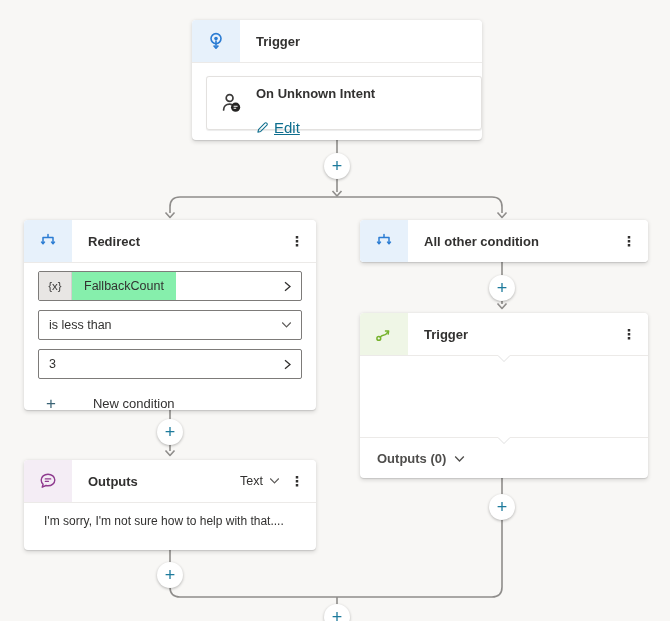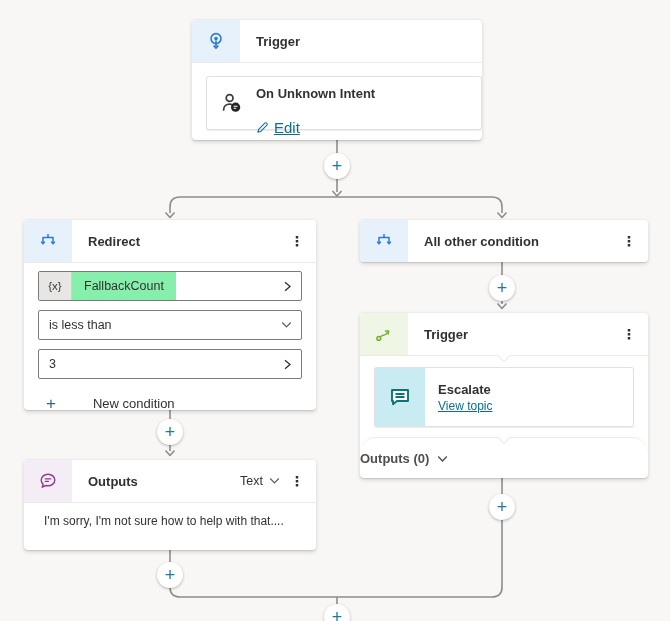--- a/index.html
+++ b/index.html
@@ -35,21 +35,21 @@
   .row-chev{padding-right:9px;display:flex;align-items:center;}
   .row-text{padding-left:10px;white-space:nowrap;}
   .new-cond{display:flex;align-items:center;gap:13px;margin:13px 0 0 8px;height:22px;cursor:pointer;}
   .new-cond .plus-glyph{color:#3a6375;font-size:17px;line-height:1;font-weight:400;}
   .new-cond .nc-label{font-size:13px;color:#323130;margin-left:24px;}
   .msg-body{position:absolute;left:20px;right:8px;top:54px;font-size:12px;color:#323130;white-space:nowrap;overflow:hidden;}
   .redir-card{left:14px;top:54px;width:258px;height:58px;}
   .redir-icon-cell{width:50px;align-self:stretch;background:#c9ecf2;display:flex;align-items:center;justify-content:center;flex:none;}
   .redir-texts{display:flex;flex-direction:column;gap:2px;margin-left:13px;}
   .outputs-row{position:absolute;left:0;right:0;top:124px;height:41px;border-top:1px solid #eceae8;
-        display:flex;align-items:center;gap:8px;cursor:pointer;border-radius:16px;}
+        display:flex;align-items:center;padding-left:17px;gap:8px;cursor:pointer;}
   .outputs-label{font-size:13px;font-weight:700;color:#4f4e4c;}
   .plus-btn{position:absolute;width:26px;height:26px;border-radius:50%;background:#fff;z-index:3;
         box-shadow:0 1px 3px rgba(0,0,0,0.28);display:flex;align-items:center;justify-content:center;cursor:pointer;}
   .plus-btn span{color:#1d7a9c;font-size:18px;line-height:1;font-weight:400;margin-top:-1px;}
   .notch{position:absolute;width:0;height:0;border-left:6px solid transparent;border-right:6px solid transparent;
         border-top:6px solid #fff;z-index:4;filter:drop-shadow(0 1px 0.5px rgba(0,0,0,0.12));}
 </style>
 </head>
 <body>
 
@@ -177,32 +177,20 @@
           <circle cx="4.8" cy="14.4" r="1.9" fill="none" stroke="#76b22d" stroke-width="1.5"></circle>
           <path d="M6.3 13.1 C8.8 9.4 10.4 13.6 14.2 7.6" fill="none" stroke="#76b22d" stroke-width="1.5" stroke-linecap="round"></path>
           <path d="M10.9 7 L14.6 7.1 L14.1 10.7" fill="none" stroke="#76b22d" stroke-width="1.5" stroke-linejoin="round"></path>
         </svg>
       </div>
       <span class="hdr-title">Trigger</span>
       <div class="hdr-right">
         <span class="dots">⋮</span>
       </div>
     </div>
-    <div class="inner-card redir-card">
-      <div class="redir-icon-cell">
-        <svg width="24" height="24" viewBox="0 0 24 24">
-          <path d="M4 5 h16 v11 h-11 l-4 3.2 v-3.2 h-1 z" fill="#ffffff" stroke="#0b7478" stroke-width="1.9" stroke-linejoin="round"></path>
-          <path d="M7.5 9 h9 M7.5 12 h9" stroke="#0b7478" stroke-width="1.9"></path>
-        </svg>
-      </div>
-      <div class="redir-texts">
-        <span class="card-title">Escalate</span>
-        <a class="link" style="font-size:12px;">View topic</a>
-      </div>
-    </div>
     <div class="outputs-row">
       <span class="outputs-label">Outputs (0)</span>
       <span style="display:flex;">
         <svg width="11" height="8" viewBox="0 0 11 8">
             <path d="M1.2 1.5 L5.5 6 L9.8 1.5" fill="none" stroke="#4f4e4c" stroke-width="1.3"></path>
           </svg>
       </span>
     </div>
   </div>
   <div class="notch" style="left:498px;top:355px;"></div>

